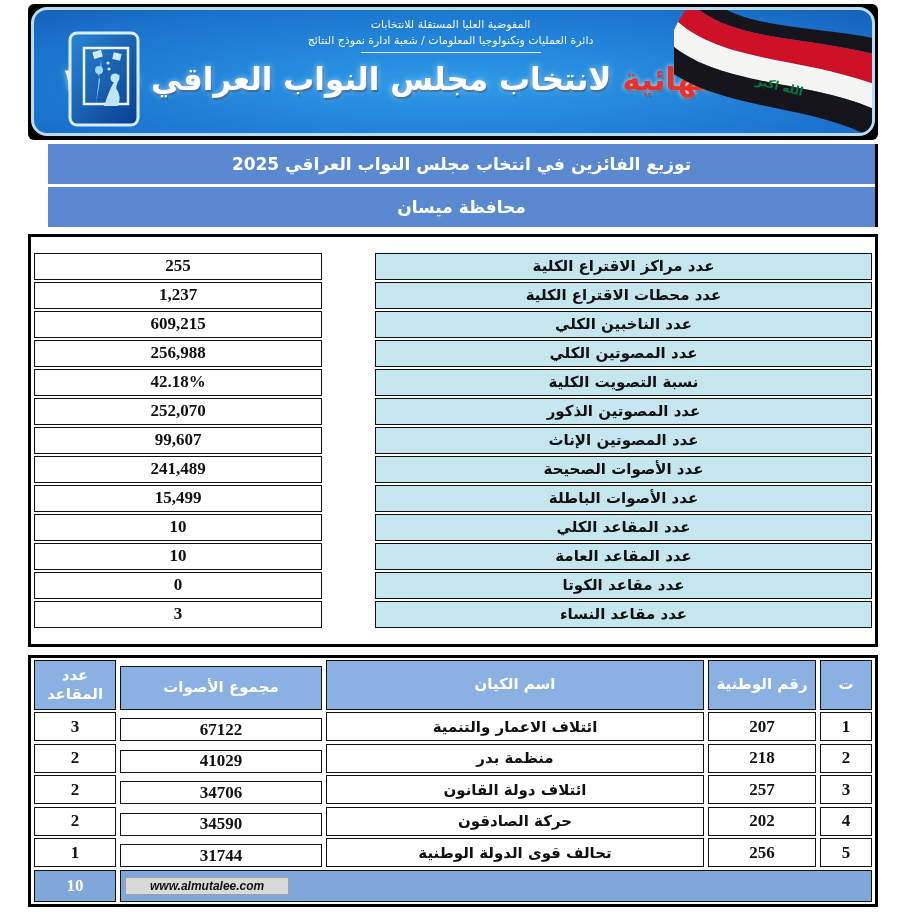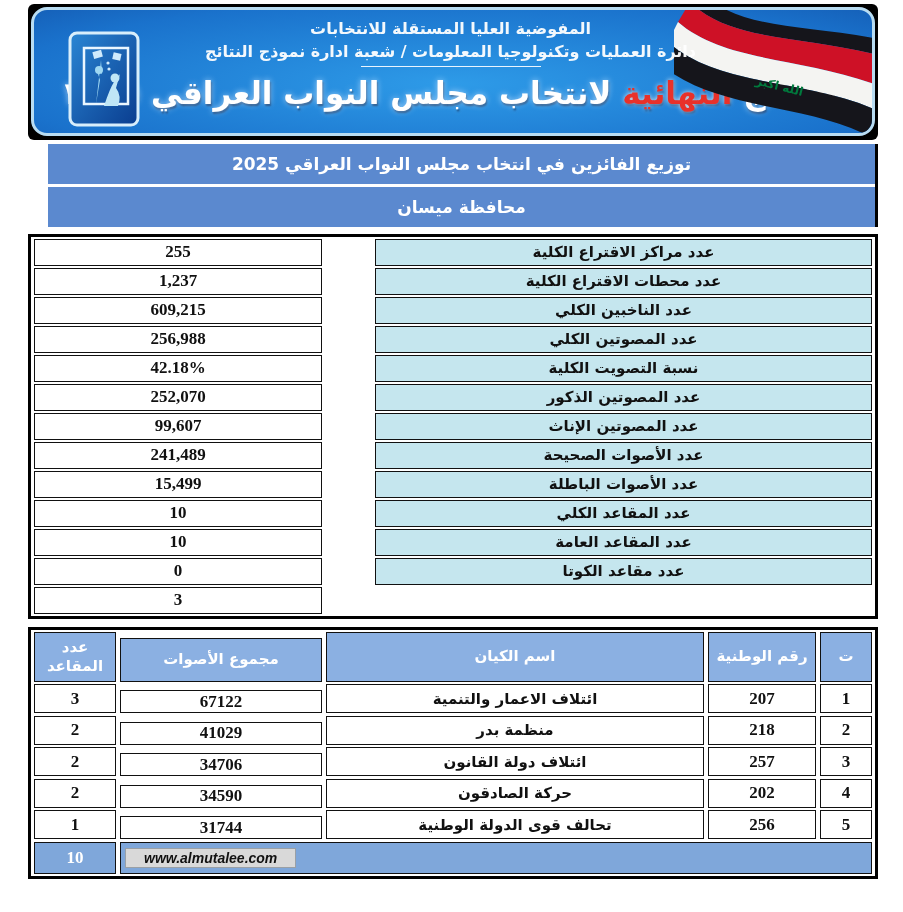--- a/index.html
+++ b/index.html
@@ -20,21 +20,21 @@
   .banner {
     position: relative;
     height: 129px;
     border-radius: 16px;
     border: 3px solid #b8dcf2;
     background: radial-gradient(ellipse 120% 150% at 50% 60%, #2e9be8 0%, #1a72cc 45%, #0b3d92 85%, #072a6b 100%);
     overflow: hidden;
     display: flex; flex-direction: column; align-items: center;
     padding: 7px 150px 0 145px;
   }
-  .org-line { color: #fff; font-size: 16px; font-weight: bold; direction: rtl; text-align: center; opacity: .95; line-height: 1.45; }
+  .org-line { color: #fff; font-size: 11px; font-weight: normal; direction: rtl; text-align: center; opacity: .95; line-height: 1.45; }
   .org-underline { width: 180px; height: 1px; background: #e8f4ff; margin-top: 3px; }
   .main-title {
     margin-top: 8px;
     direction: rtl; text-align: center;
     color: #fff; font-weight: bold; font-size: 31px;
     text-shadow: 0 0 6px rgba(180,220,255,.9), 1px 2px 2px rgba(0,0,30,.55);
     white-space: nowrap;
   }
   .main-title .hl { color: #e8312a; text-shadow: 0 0 5px rgba(255,255,255,.85), 1px 2px 2px rgba(0,0,30,.45); }
 
@@ -50,21 +50,21 @@
     direction: rtl;
     margin-left: 20px;
   }
   .titlebar.first { margin-bottom: 3px; }
 
   
   .stats {
     margin-top: 7px;
     border: 3px solid #000;
     background: #fff;
-    padding: 2px 3px;
+    padding: 16px 3px;
     display: flex; flex-direction: column; gap: 2.5px;
   }
   .srow { display: flex; gap: 5px; height: 26.5px; }
   .sval {
     width: 288px; background: #fff;
     border: 1.5px solid #111;
     display: flex; align-items: center; justify-content: center;
     font-family: "Liberation Serif", serif; font-weight: bold; font-size: 17px; color: #111;
   }
   .slab {
@@ -101,22 +101,22 @@
   .num { font-family: "Liberation Serif", serif; font-weight: bold; font-size: 17px; }
   .ename { font-weight: bold; font-size: 15px; }
   .trow { height: 32px; }
   .trow .cell { background: #7fa7da; border: 1.5px solid #111; }
   .trow .tseats { color: #fff; font-family: "Liberation Serif", serif; font-weight: bold; font-size: 17px; }
   .tmerge { position: relative; }
   .watermark {
     position: absolute; left: 4px; top: 50%; transform: translateY(-50%);
     background: #d9d9d9; border: 1px solid #9aa0a6;
     color: #111; font-family: "Liberation Sans", sans-serif;
-    font-weight: bold; font-style: italic; font-size: 14px;
-    padding: 1px 18px; direction: ltr;
+    font-weight: bold; font-style: italic; font-size: 12px;
+    padding: 1px 24px; direction: ltr;
   }
 </style>
 </head>
 <body>
 
 <div class="page">
 
   <div class="banner-frame">
     <div class="banner">
 
@@ -208,20 +208,21 @@
     <div class="srow">
         <div class="sval">10</div>
         <div class="slab">عدد المقاعد العامة</div>
       </div>
     <div class="srow">
         <div class="sval">0</div>
         <div class="slab">عدد مقاعد الكوتا</div>
       </div>
     <div class="srow">
         <div class="sval">3</div>
+        <div class="slab">عدد مقاعد النساء</div>
       </div>
   </div>
 
   <div class="rtable">
     <div class="rrow hrow">
       <div class="cell c1">ت</div>
       <div class="cell c2">رقم الوطنية</div>
       <div class="cell c3">اسم الكيان</div>
       <div class="cell c4">مجموع الأصوات</div>
       <div class="cell c5">عدد المقاعد</div>

